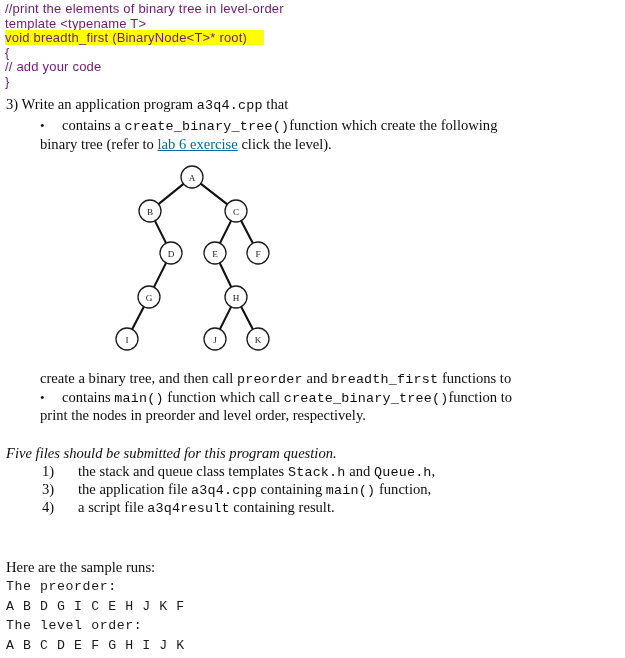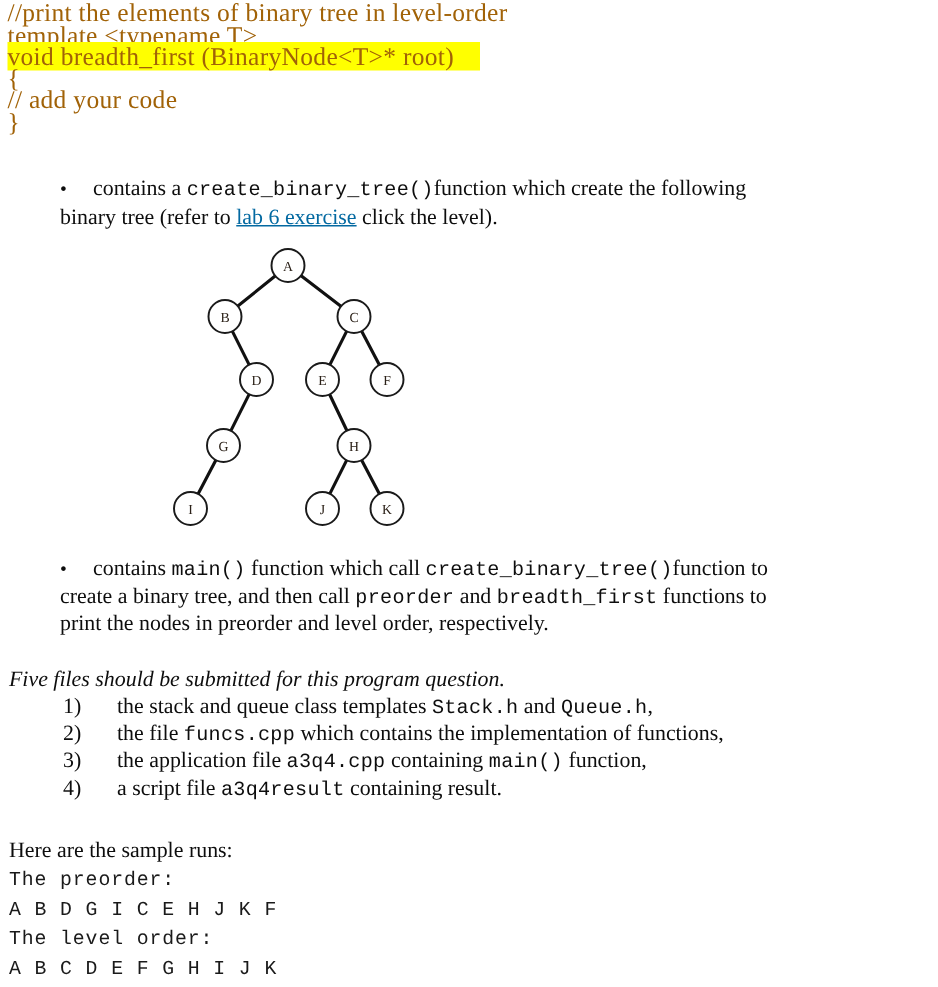--- a/index.html
+++ b/index.html
@@ -20,26 +20,26 @@
     width: 625px;
     height: 658px;
   }
 
   
   .codeblock {
     position: absolute;
     left: 5px;
     top: 2px;
     width: 600px;
-    font-family: Liberation Serif, serif;
-    font-size: 17px;
+    font-family: Liberation Sans, sans-serif;
+    font-size: 13px;
     line-height: 14.6px;
     letter-spacing: 0.2px;
     white-space: pre;
-    color: #a16207;
+    color: #701a75;
   }
   .codeline { height: 14.6px; }
   .codeline .hl {
     background: #ffff00;
     padding: 0 17px 0 0;
   }
 
   
   .serif {
     font-family: "Liberation Serif", "DejaVu Serif", serif;
@@ -162,20 +162,23 @@
     stroke-linecap: round;
   }
 </style>
 </head>
 <body>
 
 <div class="page">
 
   <div class="codeblock" id="code-block"><div class="codeline">//print the elements of binary tree in level-order</div><div class="codeline">template &lt;typename T&gt;</div><div class="codeline"><span class="hl">void breadth_first (BinaryNode&lt;T&gt;* root)</span></div><div class="codeline">{</div><div class="codeline">// add your code</div><div class="codeline">}</div></div>
 
+  <div class="q3 serif">
+    <span>3) Write an application program </span><span class="mono-in">a3q4.cpp</span><span> that</span>
+  </div>
 
   <div class="bullet1 serif">
     <div class="bullet-row"><span class="bdot">•</span><span>contains a </span><span class="mono-in">create_binary_tree()</span><span>function which create the following</span></div>
     <div class="bullet-row"><span>binary tree (refer to </span><a class="link" href="#">lab 6 exercise</a><span> click the level).</span></div>
   </div>
 
   <div class="tree-wrap">
     <svg class="tree-svg" width="200" height="205" viewBox="0 0 200 205" xmlns="http://www.w3.org/2000/svg">
       <g id="tree-edges">
           <line class="edge" x1="83.8389288575714" y1="25.606581401013628" x2="58.1610711424286" y2="46.39341859898637"></line>
@@ -232,29 +235,28 @@
           </g>
           <g>
             <circle class="node-circle" cx="158" cy="181" r="11"></circle>
             <text class="node-label" x="158" y="181.5">K</text>
           </g>
         </g>
     </svg>
   </div>
 
   <div class="bullet2 serif">
+    <div class="bullet-row"><span>create a binary tree, and then call </span><span class="mono-in">preorder</span><span> and </span><span class="mono-in">breadth_first</span><span> functions to</span></div>
     <div class="bullet-row"><span class="bdot">•</span><span>contains </span><span class="mono-in">main()</span><span> function which call </span><span class="mono-in">create_binary_tree()</span><span>function to</span></div>
-    <div class="bullet-row"><span>create a binary tree, and then call </span><span class="mono-in">preorder</span><span> and </span><span class="mono-in">breadth_first</span><span> functions to</span></div>
     <div class="bullet-row">print the nodes in preorder and level order, respectively.</div>
   </div>
 
   <div class="files-intro serif">Five files should be submitted for this program question.</div>
   <div class="files-list serif" id="files-list">
       <div class="file-row"><span class="file-num">1)</span><span class="file-txt"><span>the stack and queue class templates </span><span class="mono-in">Stack.h</span><span> and </span><span class="mono-in">Queue.h</span><span>,</span></span></div>
-      <div class="file-row"><span class="file-num">2)</span><span class="file-txt"><span>the file </span><span class="mono-in">funcs.cpp</span><span> which contains the implementation of functions,</span></span></div>
       <div class="file-row"><span class="file-num">3)</span><span class="file-txt"><span>the application file </span><span class="mono-in">a3q4.cpp</span><span> containing </span><span class="mono-in">main()</span><span> function,</span></span></div>
       <div class="file-row"><span class="file-num">4)</span><span class="file-txt"><span>a script file </span><span class="mono-in">a3q4result</span><span> containing result.</span></span></div>
     </div>
 
   <div class="runs-head serif">Here are the sample runs:</div>
   <div class="runs" id="runs-block"><div class="runline">The preorder:</div><div class="runline">A B D G I C E H J K F</div><div class="runline">The level order:</div><div class="runline">A B C D E F G H I J K</div></div>
 
 </div>
 
 </body></html>

